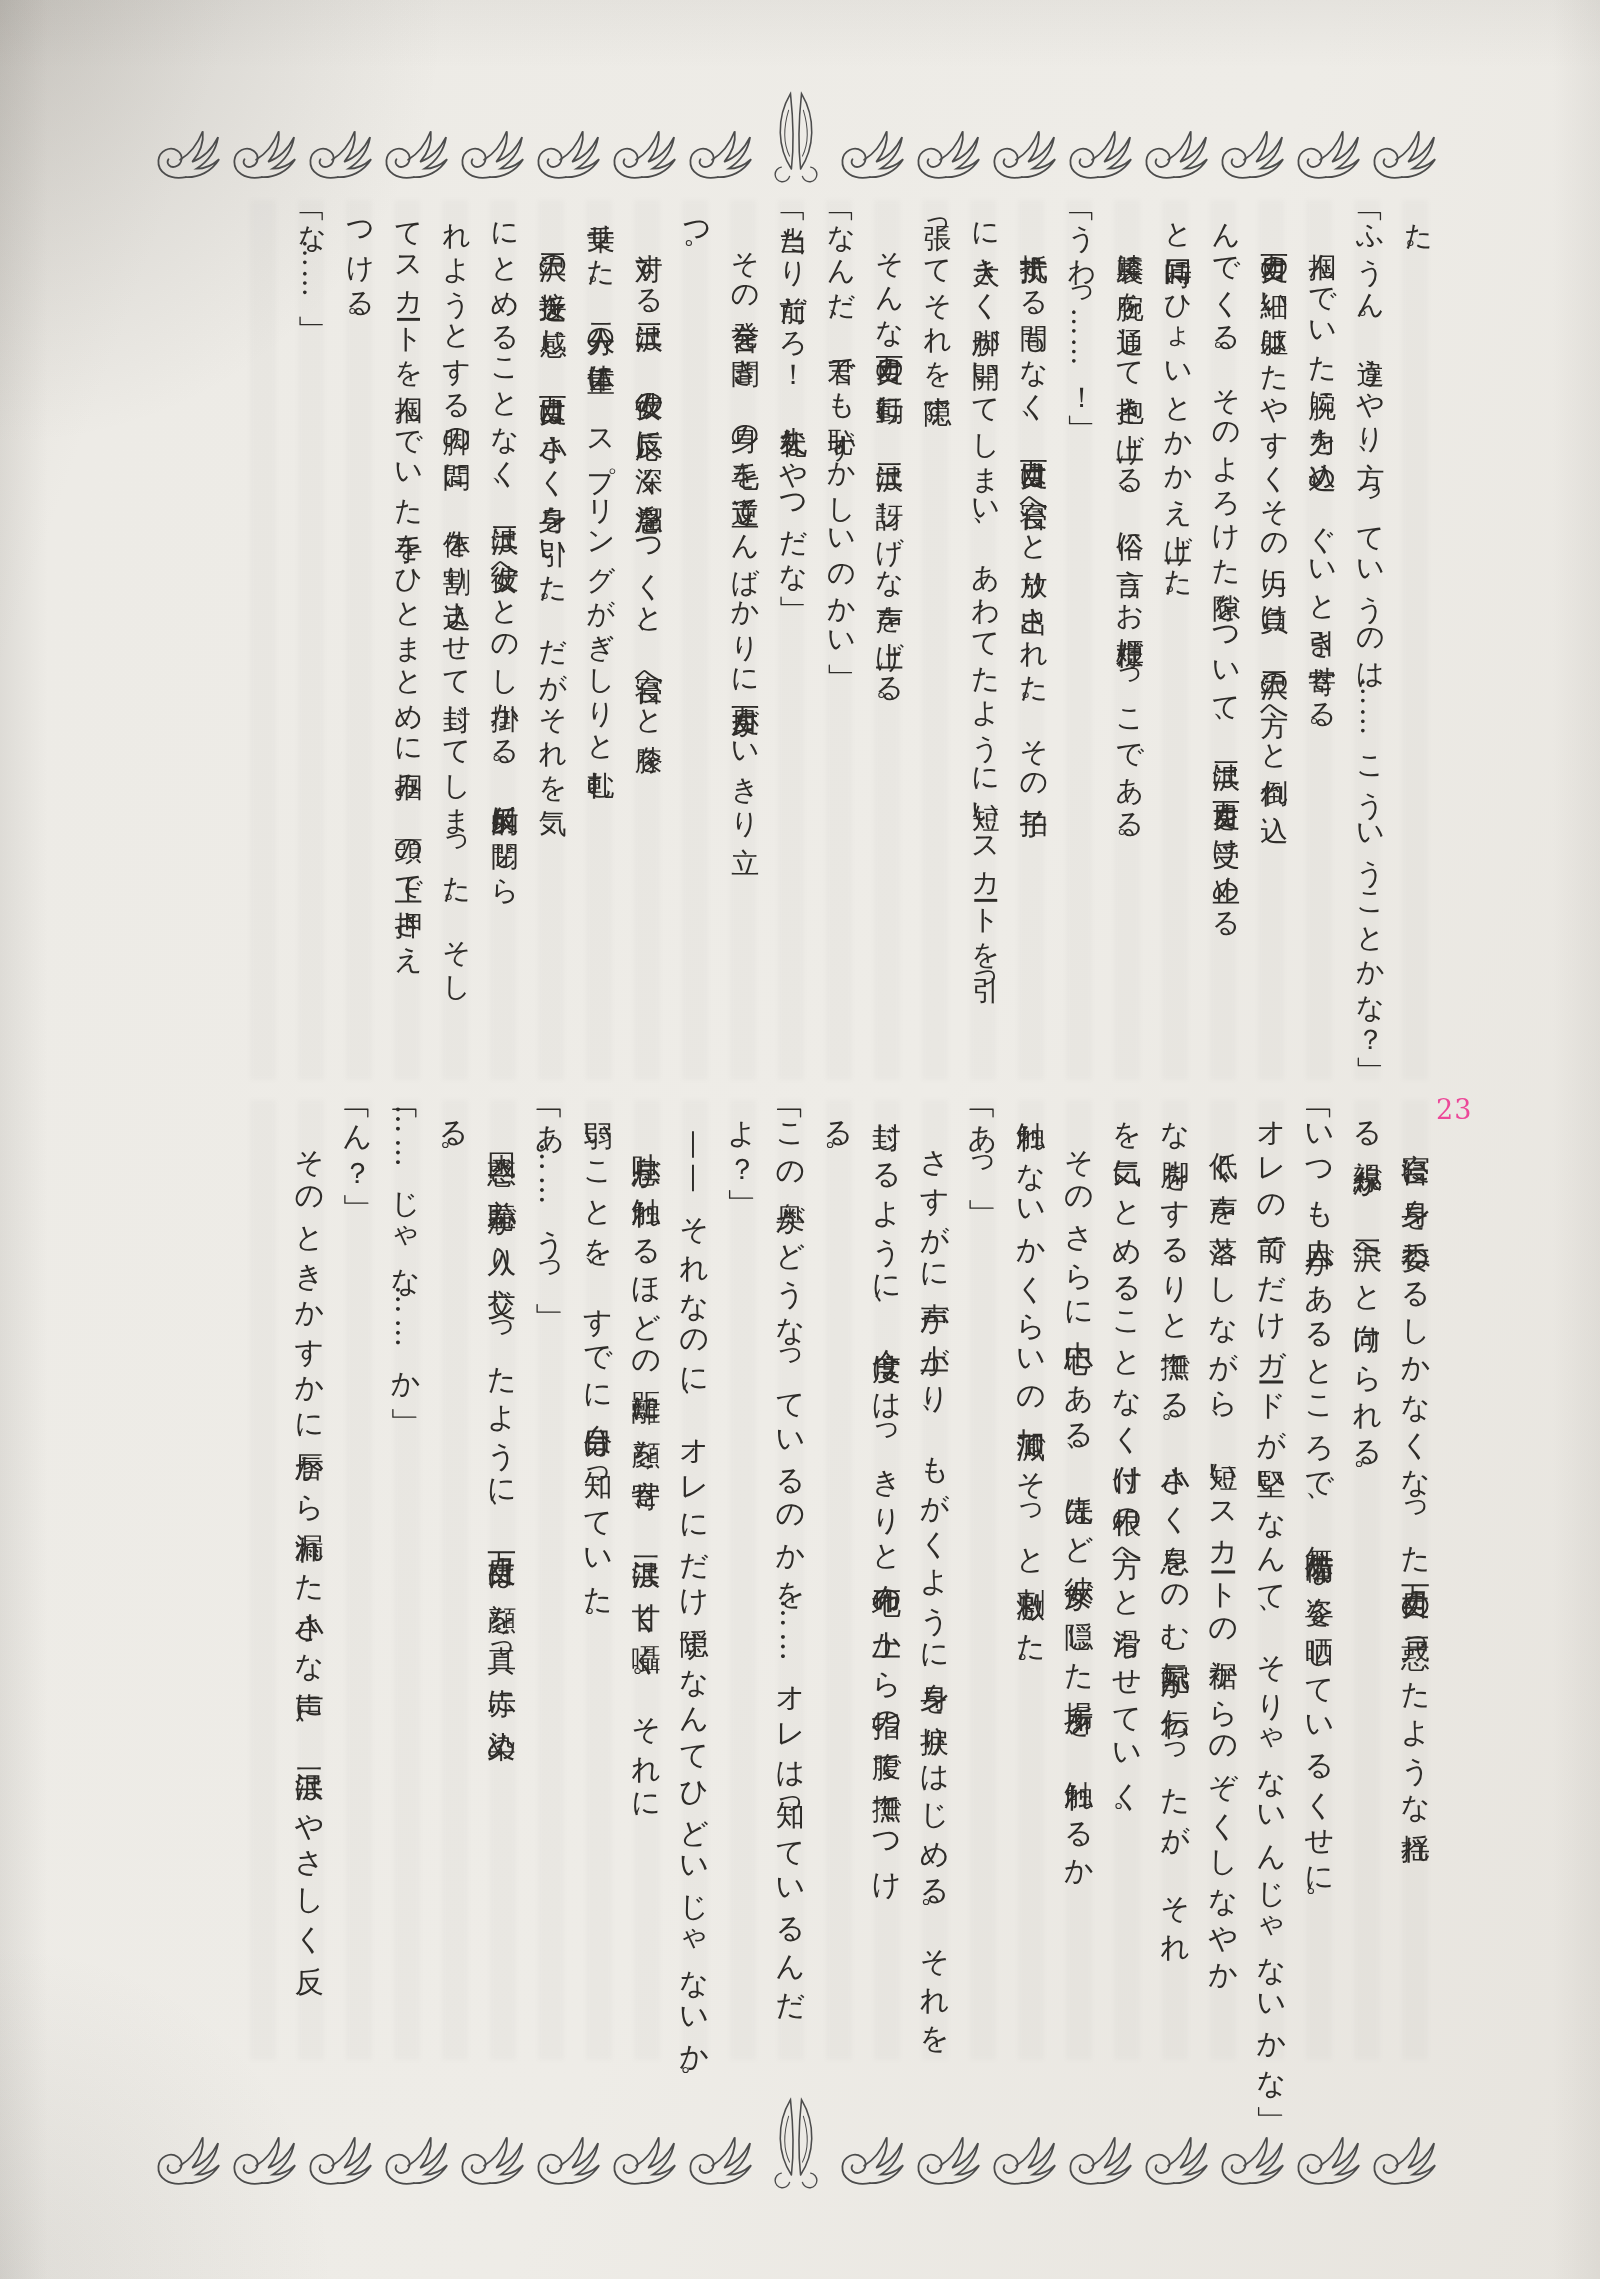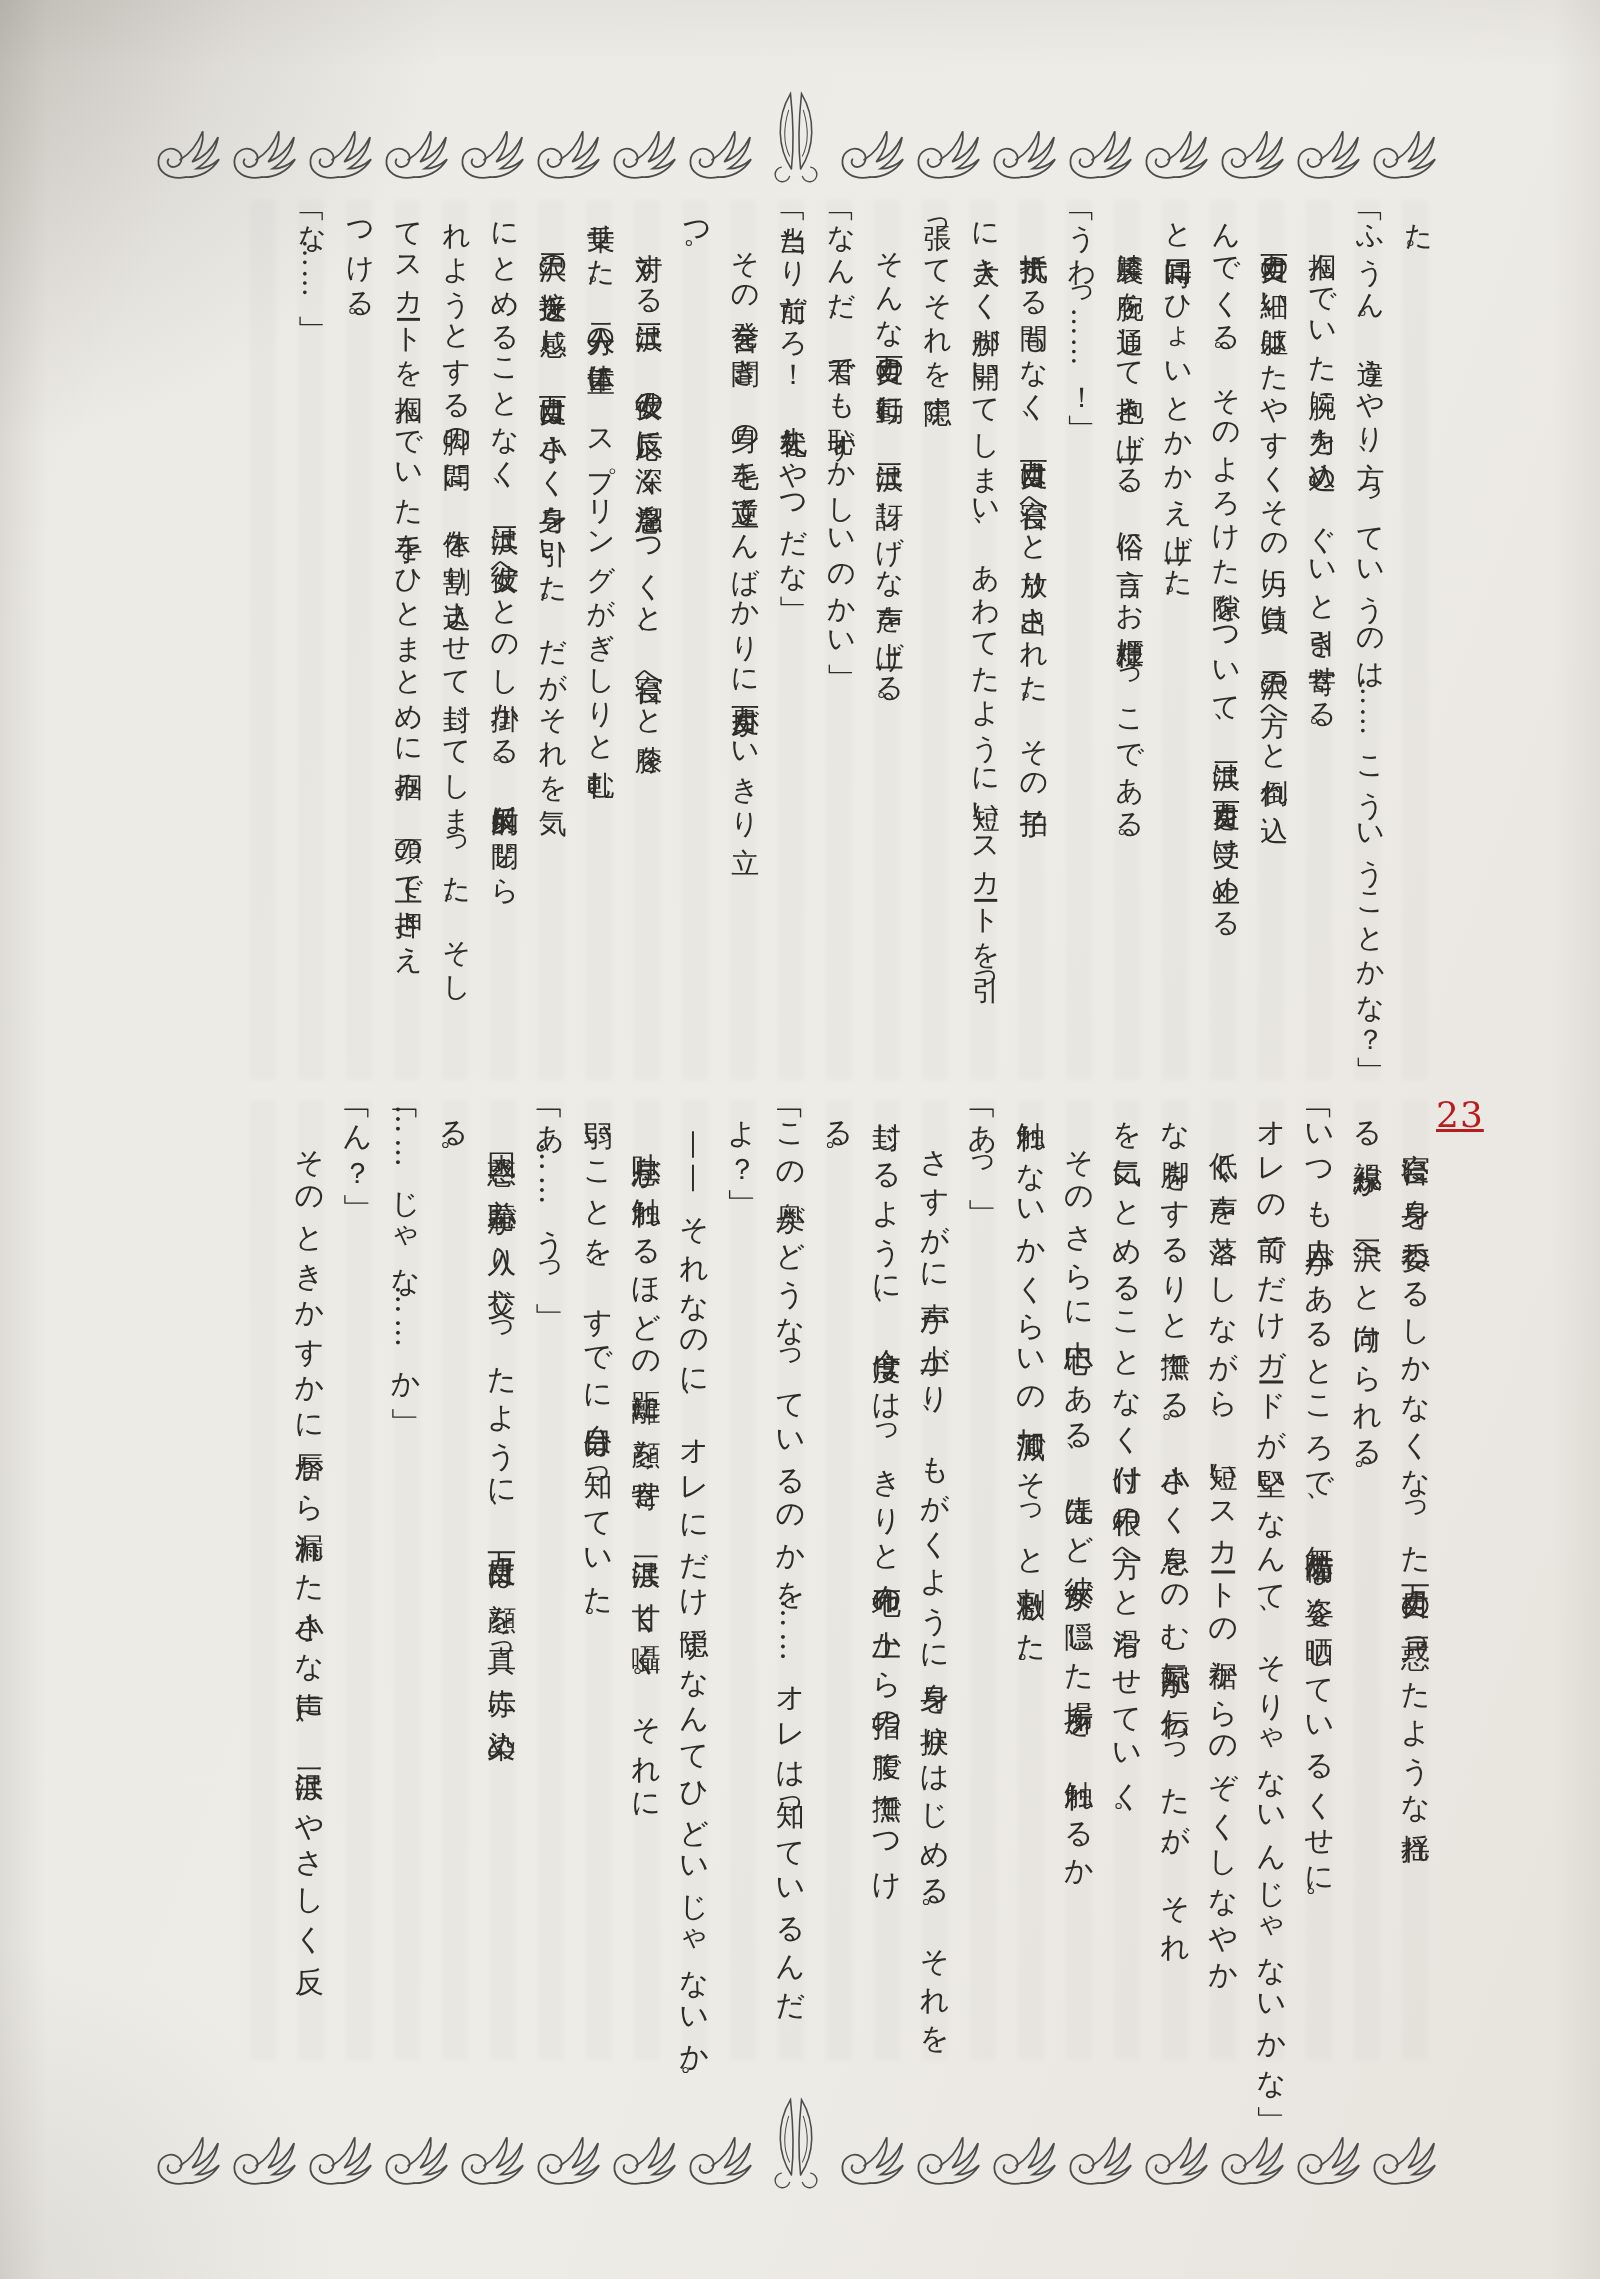--- a/index.html
+++ b/index.html
@@ -42,21 +42,21 @@
   }
   #block-bottom{
     top:1100px;right:160px;width:1156px;height:968px;
     font-size:29px;line-height:48.1px;letter-spacing:4.5px;
   }
   .col{white-space:nowrap;}
   .indent{text-indent:1.05em;}
 
   .page-number{
     position:absolute;left:1436px;top:1094px;
-    font-size:36px;color:#b91c1c;letter-spacing:1px;text-decoration:underline;
+    font-size:27px;color:#ec4899;letter-spacing:1px;
   }
 </style>
 </head>
 <body>
 
 <svg width="0" height="0" style="position:absolute" aria-hidden="true">
   <defs>
     <g id="motif-sym" stroke="#4c4c4c" fill="none" stroke-linecap="round">
       <path stroke-width="1.7" d="M34 50 C18 53 7 45 8 34 C9 25 19 20 26 25 C32 29 31 38 24 40 C19 41.5 15 37 17.5 33"></path>
       <path stroke-width="1.7" d="M34 50 C46 50.5 58 45 65.5 33 C59 39 51 42 44 42 C55 35 62.5 25 64.5 12 C58 25 48 32.5 40 35.5 C47.5 27 51 17 50 6.5 C45 19 37 28.5 28.5 33.5"></path>

